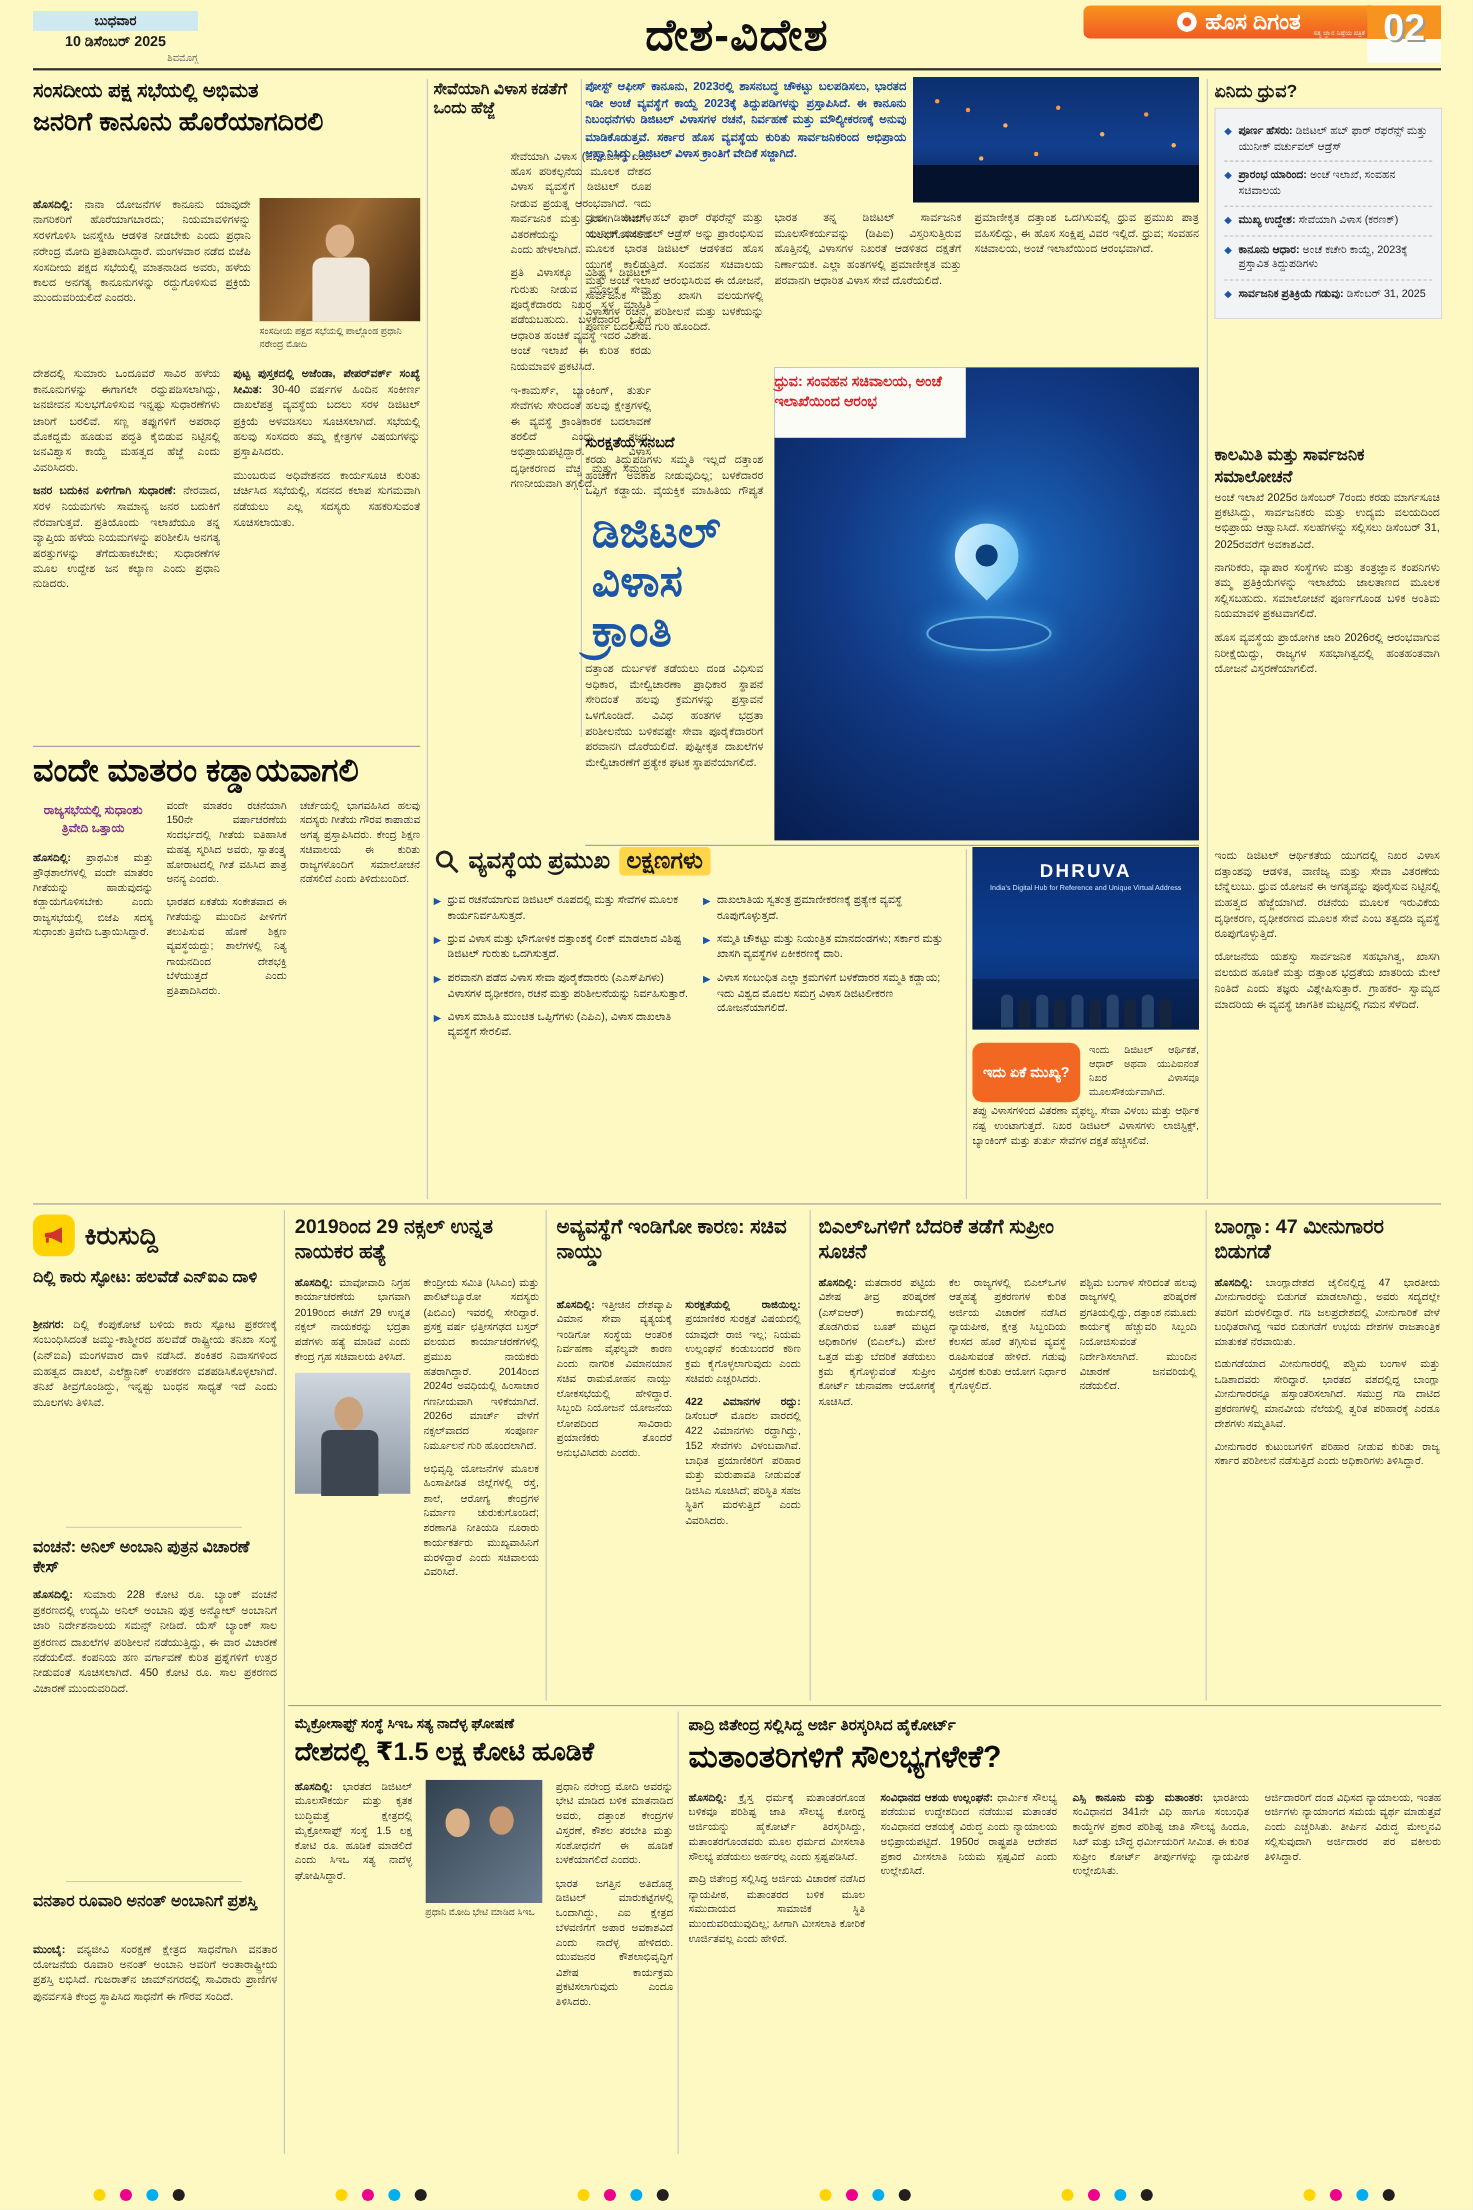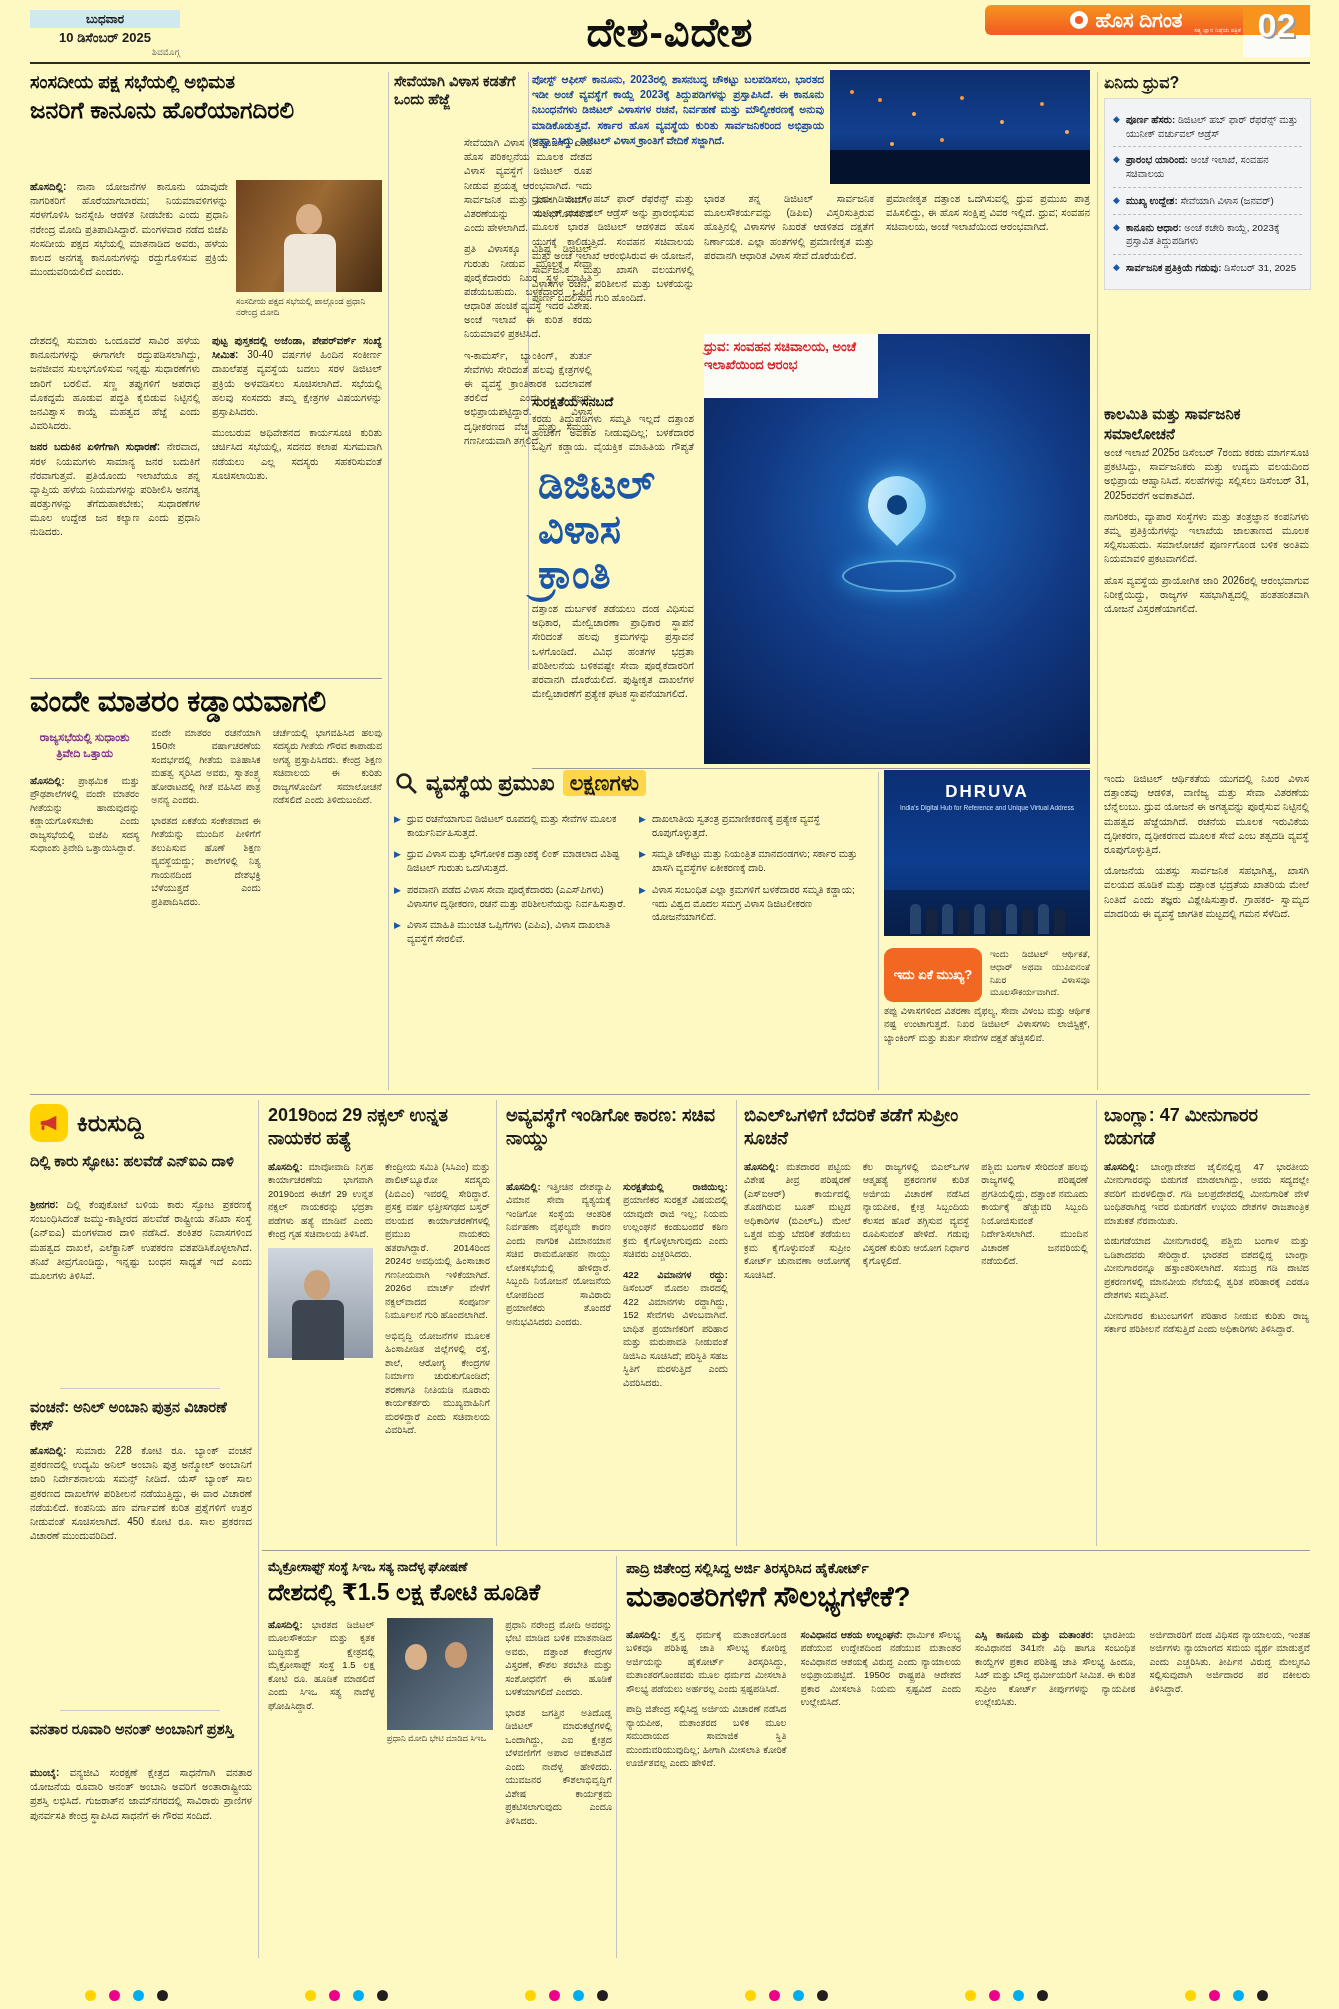--- a/index.html
+++ b/index.html
@@ -184,21 +184,21 @@
     <div class="witem">
         <span class="wbul">◆</span>
         <span><b>ಪೂರ್ಣ ಹೆಸರು:</b><span> ಡಿಜಿಟಲ್ ಹಬ್ ಫಾರ್ ರೆಫರೆನ್ಸ್ ಮತ್ತು ಯುನೀಕ್ ವರ್ಚುವಲ್ ಆಡ್ರೆಸ್</span></span>
       </div>
     <div class="witem">
         <span class="wbul">◆</span>
         <span><b>ಪ್ರಾರಂಭ ಯಾರಿಂದ:</b><span> ಅಂಚೆ ಇಲಾಖೆ, ಸಂವಹನ ಸಚಿವಾಲಯ</span></span>
       </div>
     <div class="witem">
         <span class="wbul">◆</span>
-        <span><b>ಮುಖ್ಯ ಉದ್ದೇಶ:</b><span> ಸೇವೆಯಾಗಿ ವಿಳಾಸ (ಜನವರ್)</span></span>
+        <span><b>ಮುಖ್ಯ ಉದ್ದೇಶ:</b><span> ಸೇವೆಯಾಗಿ ವಿಳಾಸ (ಕರಣಕ್)</span></span>
       </div>
     <div class="witem">
         <span class="wbul">◆</span>
         <span><b>ಕಾನೂನು ಆಧಾರ:</b><span> ಅಂಚೆ ಕಚೇರಿ ಕಾಯ್ದೆ, 2023ಕ್ಕೆ ಪ್ರಸ್ತಾವಿತ ತಿದ್ದುಪಡಿಗಳು</span></span>
       </div>
     <div class="witem">
         <span class="wbul">◆</span>
         <span><b>ಸಾರ್ವಜನಿಕ ಪ್ರತಿಕ್ರಿಯೆ ಗಡುವು:</b><span> ಡಿಸೆಂಬರ್ 31, 2025</span></span>
       </div>
   </div>

